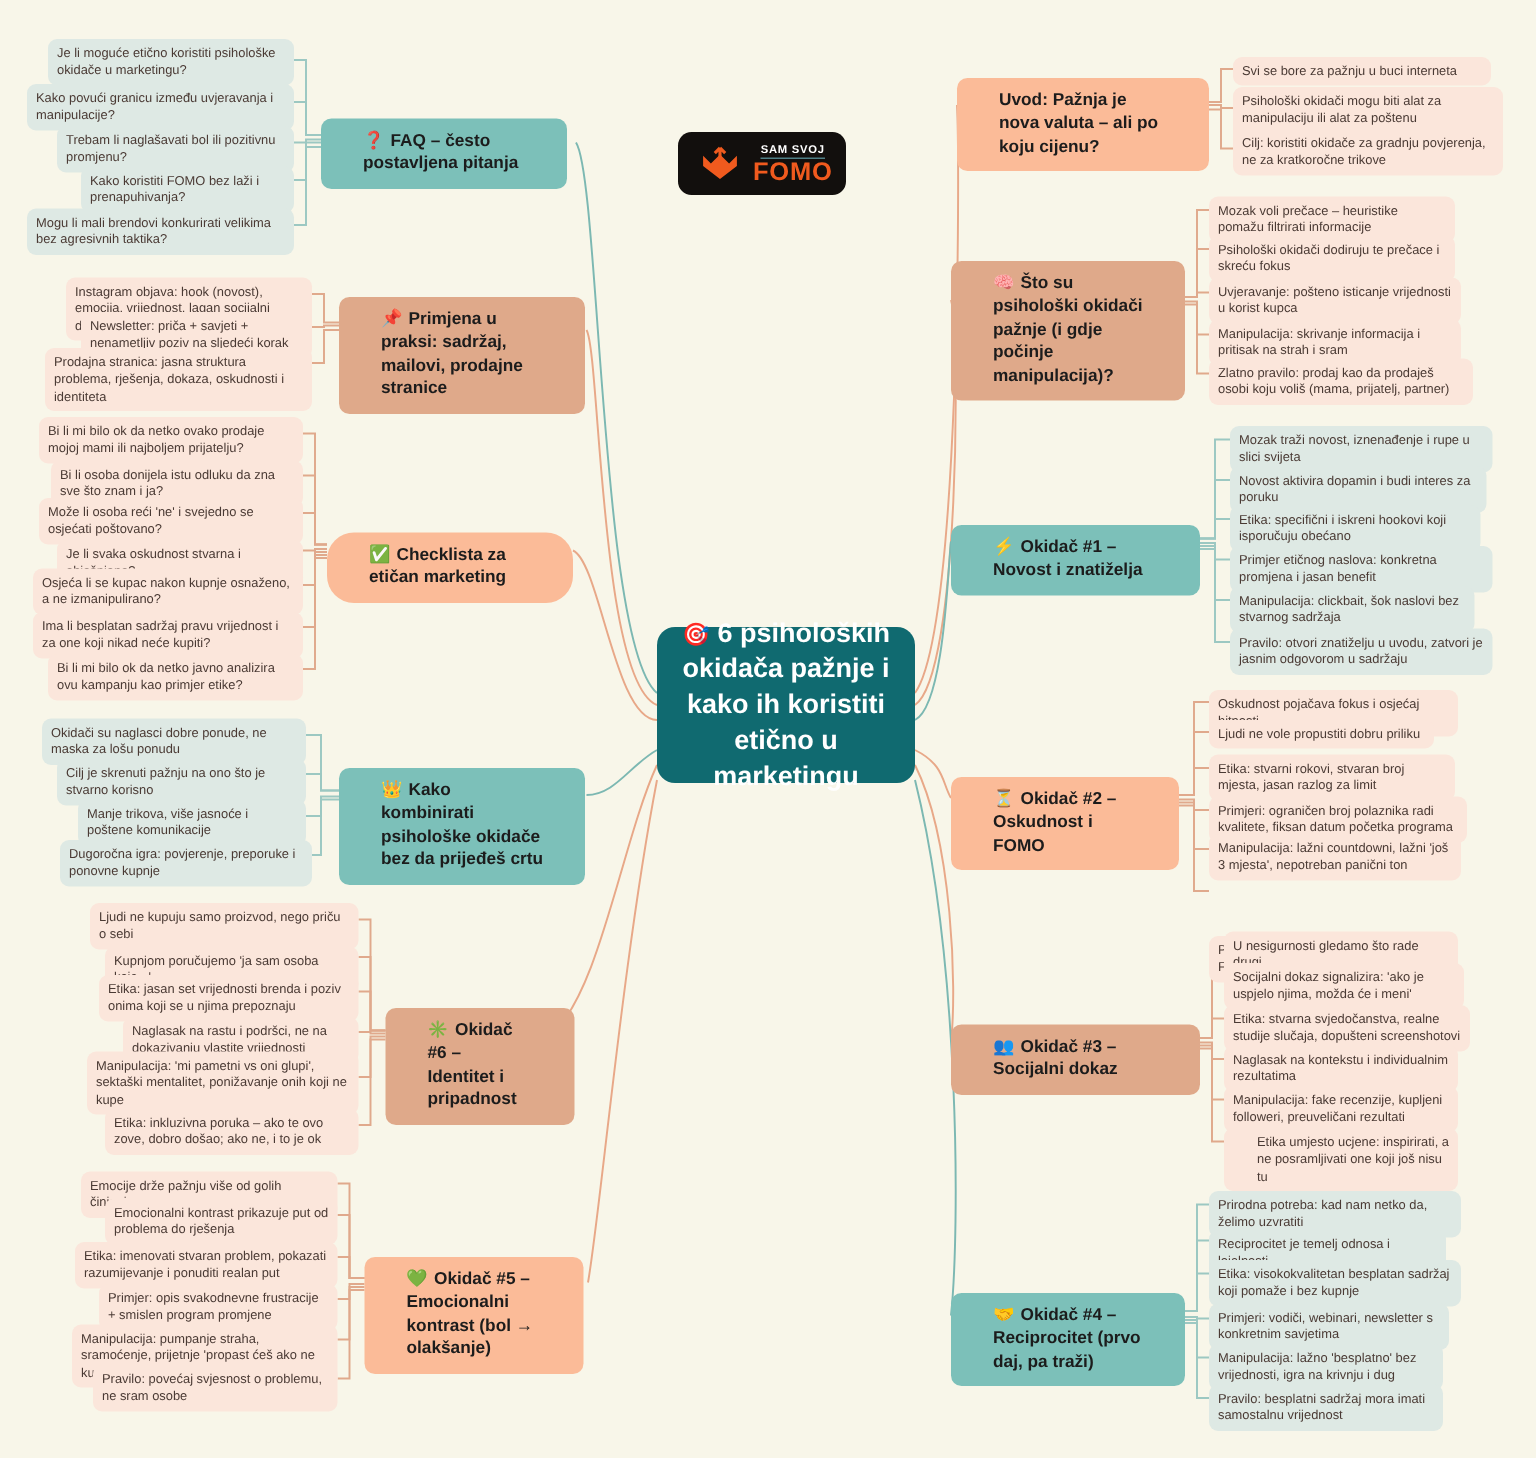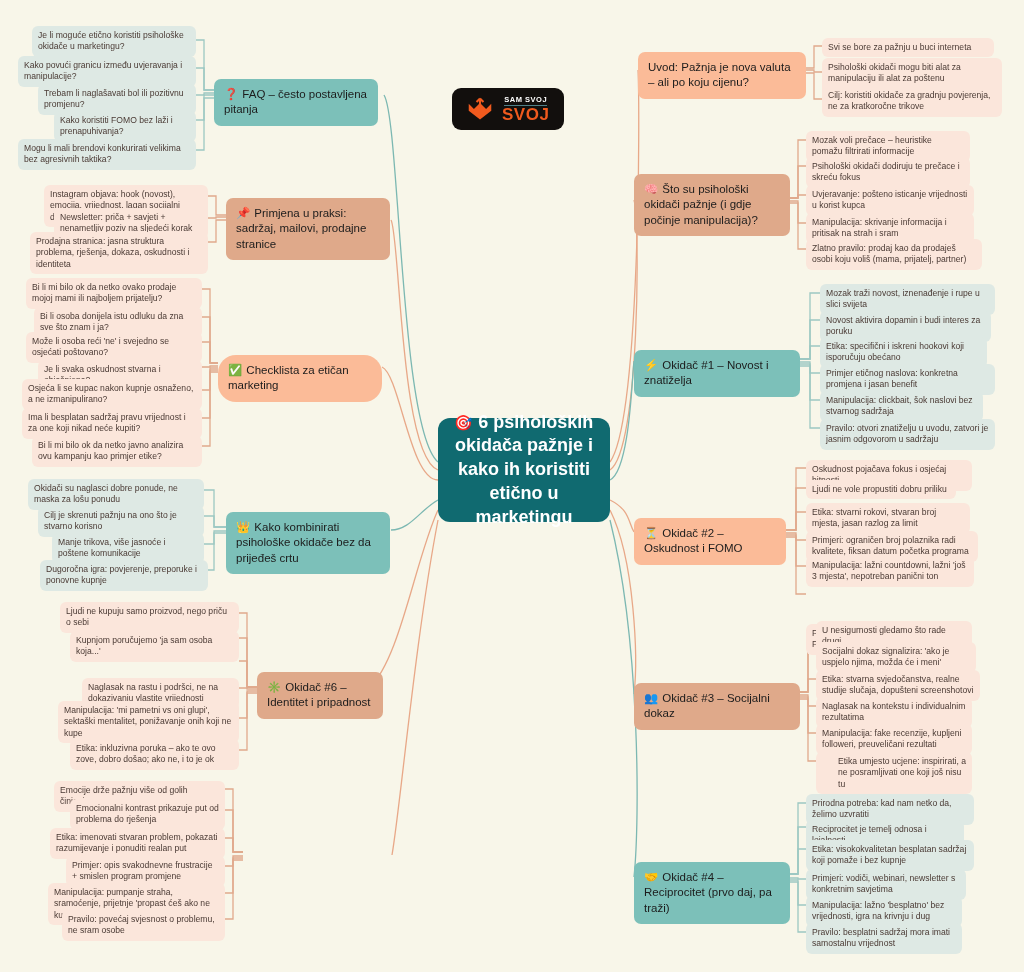--- a/index.html
+++ b/index.html
@@ -23,23 +23,23 @@
     text-align: center;
     padding: 14px 16px;
     display: flex; align-items: center; justify-content: center;
   }
   .center-node .ctext { display: block; }
 
   .branch {
     position: absolute;
     border-radius: 7px;
     font-size: 11.5px;
-    font-weight: normal;
+    font-weight: bold;
     line-height: 1.34;
-    padding: 8px 10px;
+    padding: 8px 28px;
     color: #1c1c1c;
   }
   .branch .bi { margin-right: 4px; }
   .branch.teal { background: #7CC0B9; }
   .branch.tan  { background: #DFA98A; }
   .branch.peach{ background: #FBBB98; }
 
   .leaf {
     position: absolute;
     border-radius: 6px;
@@ -169,21 +169,21 @@
     </g>
   </svg>
 
   <div class="logo" style="left:452px; top:88px; width:112px; height:42px;">
     <svg class="logo-crown" viewBox="0 0 32 30">
       <path d="M3 9 L3 17 L16 27 L29 17 L29 9 L23 15 L16 8 L9 15 Z" fill="#F05A1E"></path>
       <path d="M16 3 L16 13 M16 3 L12 7 M16 3 L20 7" stroke="#F05A1E" stroke-width="2.4" fill="none"></path>
     </svg>
     <div class="logo-txt">
       <div class="logo-top">SAM SVOJ</div>
-      <div class="logo-bot">SVOJ</div>
+      <div class="logo-bot">FOMO</div>
     </div>
   </div>
 
   <div class="center-node" style="left:438px; top:418px; width:172px; height:104px;">
     <div>
       <span style="font-size:15px;">🎯</span>
       <span class="ctext" style="display:inline;">6 psiholoških</span>
       <span class="ctext">okidača pažnje i</span>
       <span class="ctext">kako ih koristiti</span>
       <span class="ctext">etično u marketingu</span>
@@ -223,24 +223,28 @@
   <div class="leaf teal" style="left:28px; top:479px; width:176px;">Okidači su naglasci dobre ponude, ne maska za lošu ponudu</div>
   <div class="leaf teal" style="left:38px; top:506px; width:166px;">Cilj je skrenuti pažnju na ono što je stvarno korisno</div>
   <div class="leaf teal" style="left:52px; top:533px; width:152px;">Manje trikova, više jasnoće i poštene komunikacije</div>
   <div class="leaf teal" style="left:40px; top:560px; width:168px;">Dugoročna igra: povjerenje, preporuke i ponovne kupnje</div>
 
   <div class="branch tan" style="left:257px; top:672px; width:126px;">
     <span class="bi">✳️</span><span>Okidač #6 – Identitet i pripadnost</span>
   </div>
   <div class="leaf peach" style="left:60px; top:602px; width:179px;">Ljudi ne kupuju samo proizvod, nego priču o sebi</div>
   <div class="leaf peach" style="left:70px; top:631px; width:169px;">Kupnjom poručujemo 'ja sam osoba koja...'</div>
+  <div class="leaf peach" style="left:66px; top:650px; width:173px;">Etika: jasan set vrijednosti brenda i poziv onima koji se u njima prepoznaju</div>
   <div class="leaf peach" style="left:82px; top:678px; width:157px;">Naglasak na rastu i podršci, ne na dokazivanju vlastite vrijednosti</div>
   <div class="leaf peach" style="left:58px; top:701px; width:181px;">Manipulacija: 'mi pametni vs oni glupi', sektaški mentalitet, ponižavanje onih koji ne kupe</div>
   <div class="leaf peach" style="left:70px; top:739px; width:169px;">Etika: inkluzivna poruka – ako te ovo zove, dobro došao; ako ne, i to je ok</div>
 
+  <div class="branch peach" style="left:243px; top:838px; width:146px;">
+    <span class="bi">💚</span><span>Okidač #5 – Emocionalni kontrast (bol → olakšanje)</span>
+  </div>
   <div class="leaf peach" style="left:54px; top:781px; width:171px;">Emocije drže pažnju više od golih činjenica</div>
   <div class="leaf peach" style="left:70px; top:799px; width:155px;">Emocionalni kontrast prikazuje put od problema do rješenja</div>
   <div class="leaf peach" style="left:50px; top:828px; width:175px;">Etika: imenovati stvaran problem, pokazati razumijevanje i ponuditi realan put</div>
   <div class="leaf peach" style="left:66px; top:856px; width:159px;">Primjer: opis svakodnevne frustracije + smislen program promjene</div>
   <div class="leaf peach" style="left:48px; top:883px; width:177px;">Manipulacija: pumpanje straha, sramoćenje, prijetnje 'propast ćeš ako ne kupiš'</div>
   <div class="leaf peach" style="left:62px; top:910px; width:163px;">Pravilo: povećaj svjesnost o problemu, ne sram osobe</div>
 
   <div class="branch peach" style="left:638px; top:52px; width:168px;">
     <span>Uvod: Pažnja je nova valuta – ali po koju cijenu?</span>
   </div>

